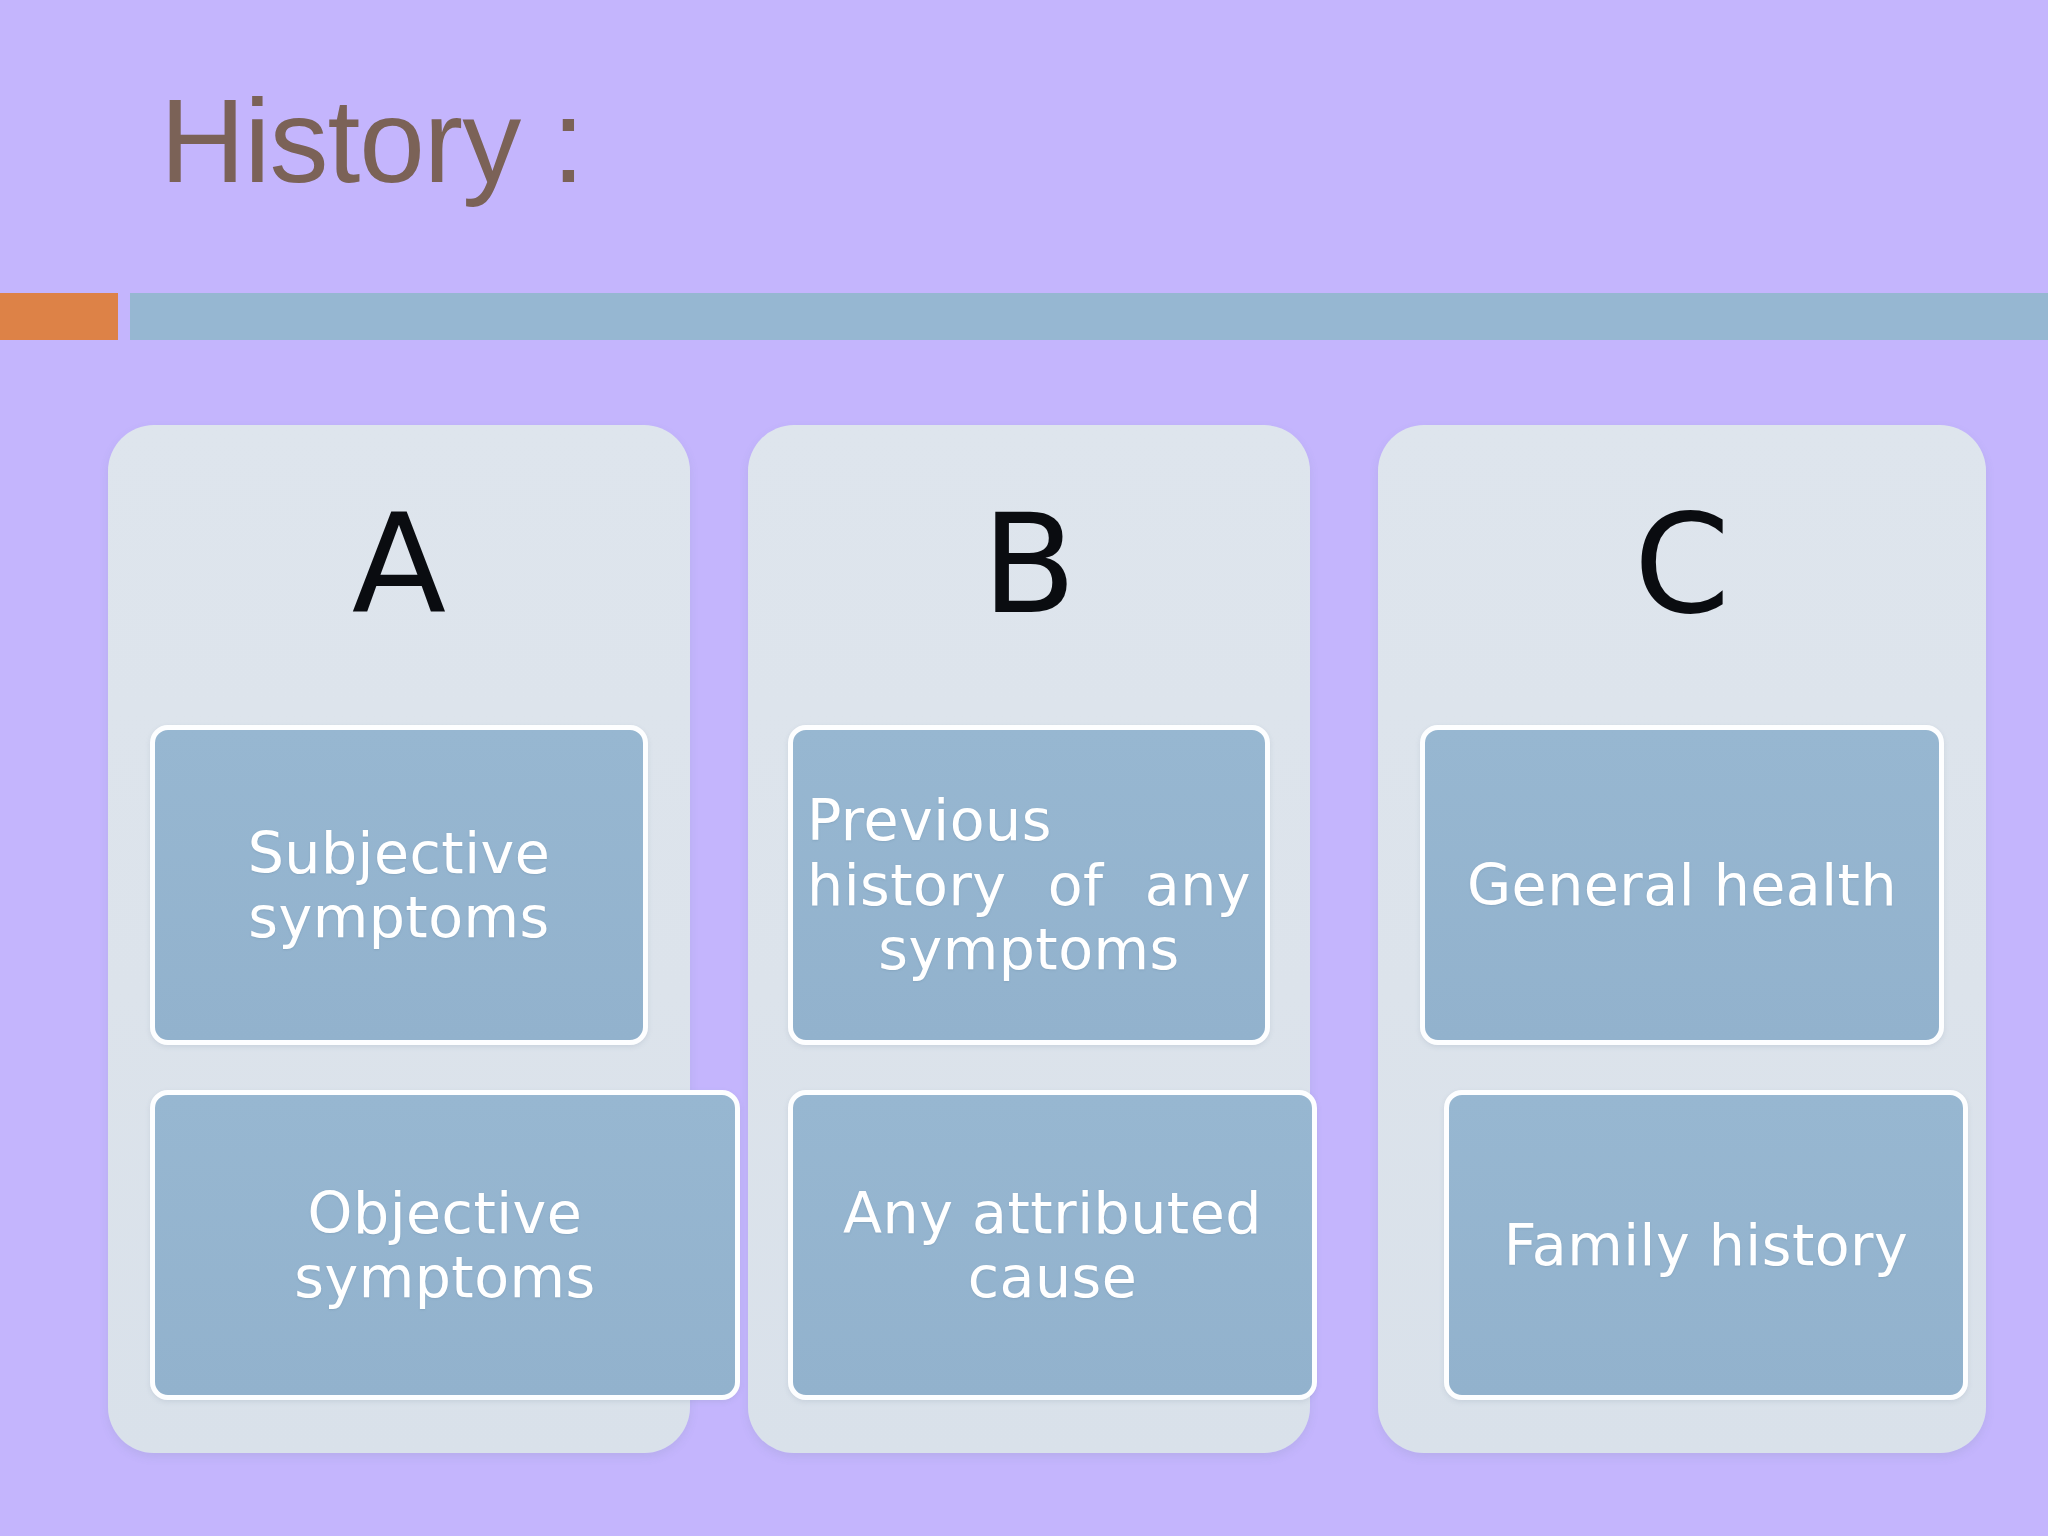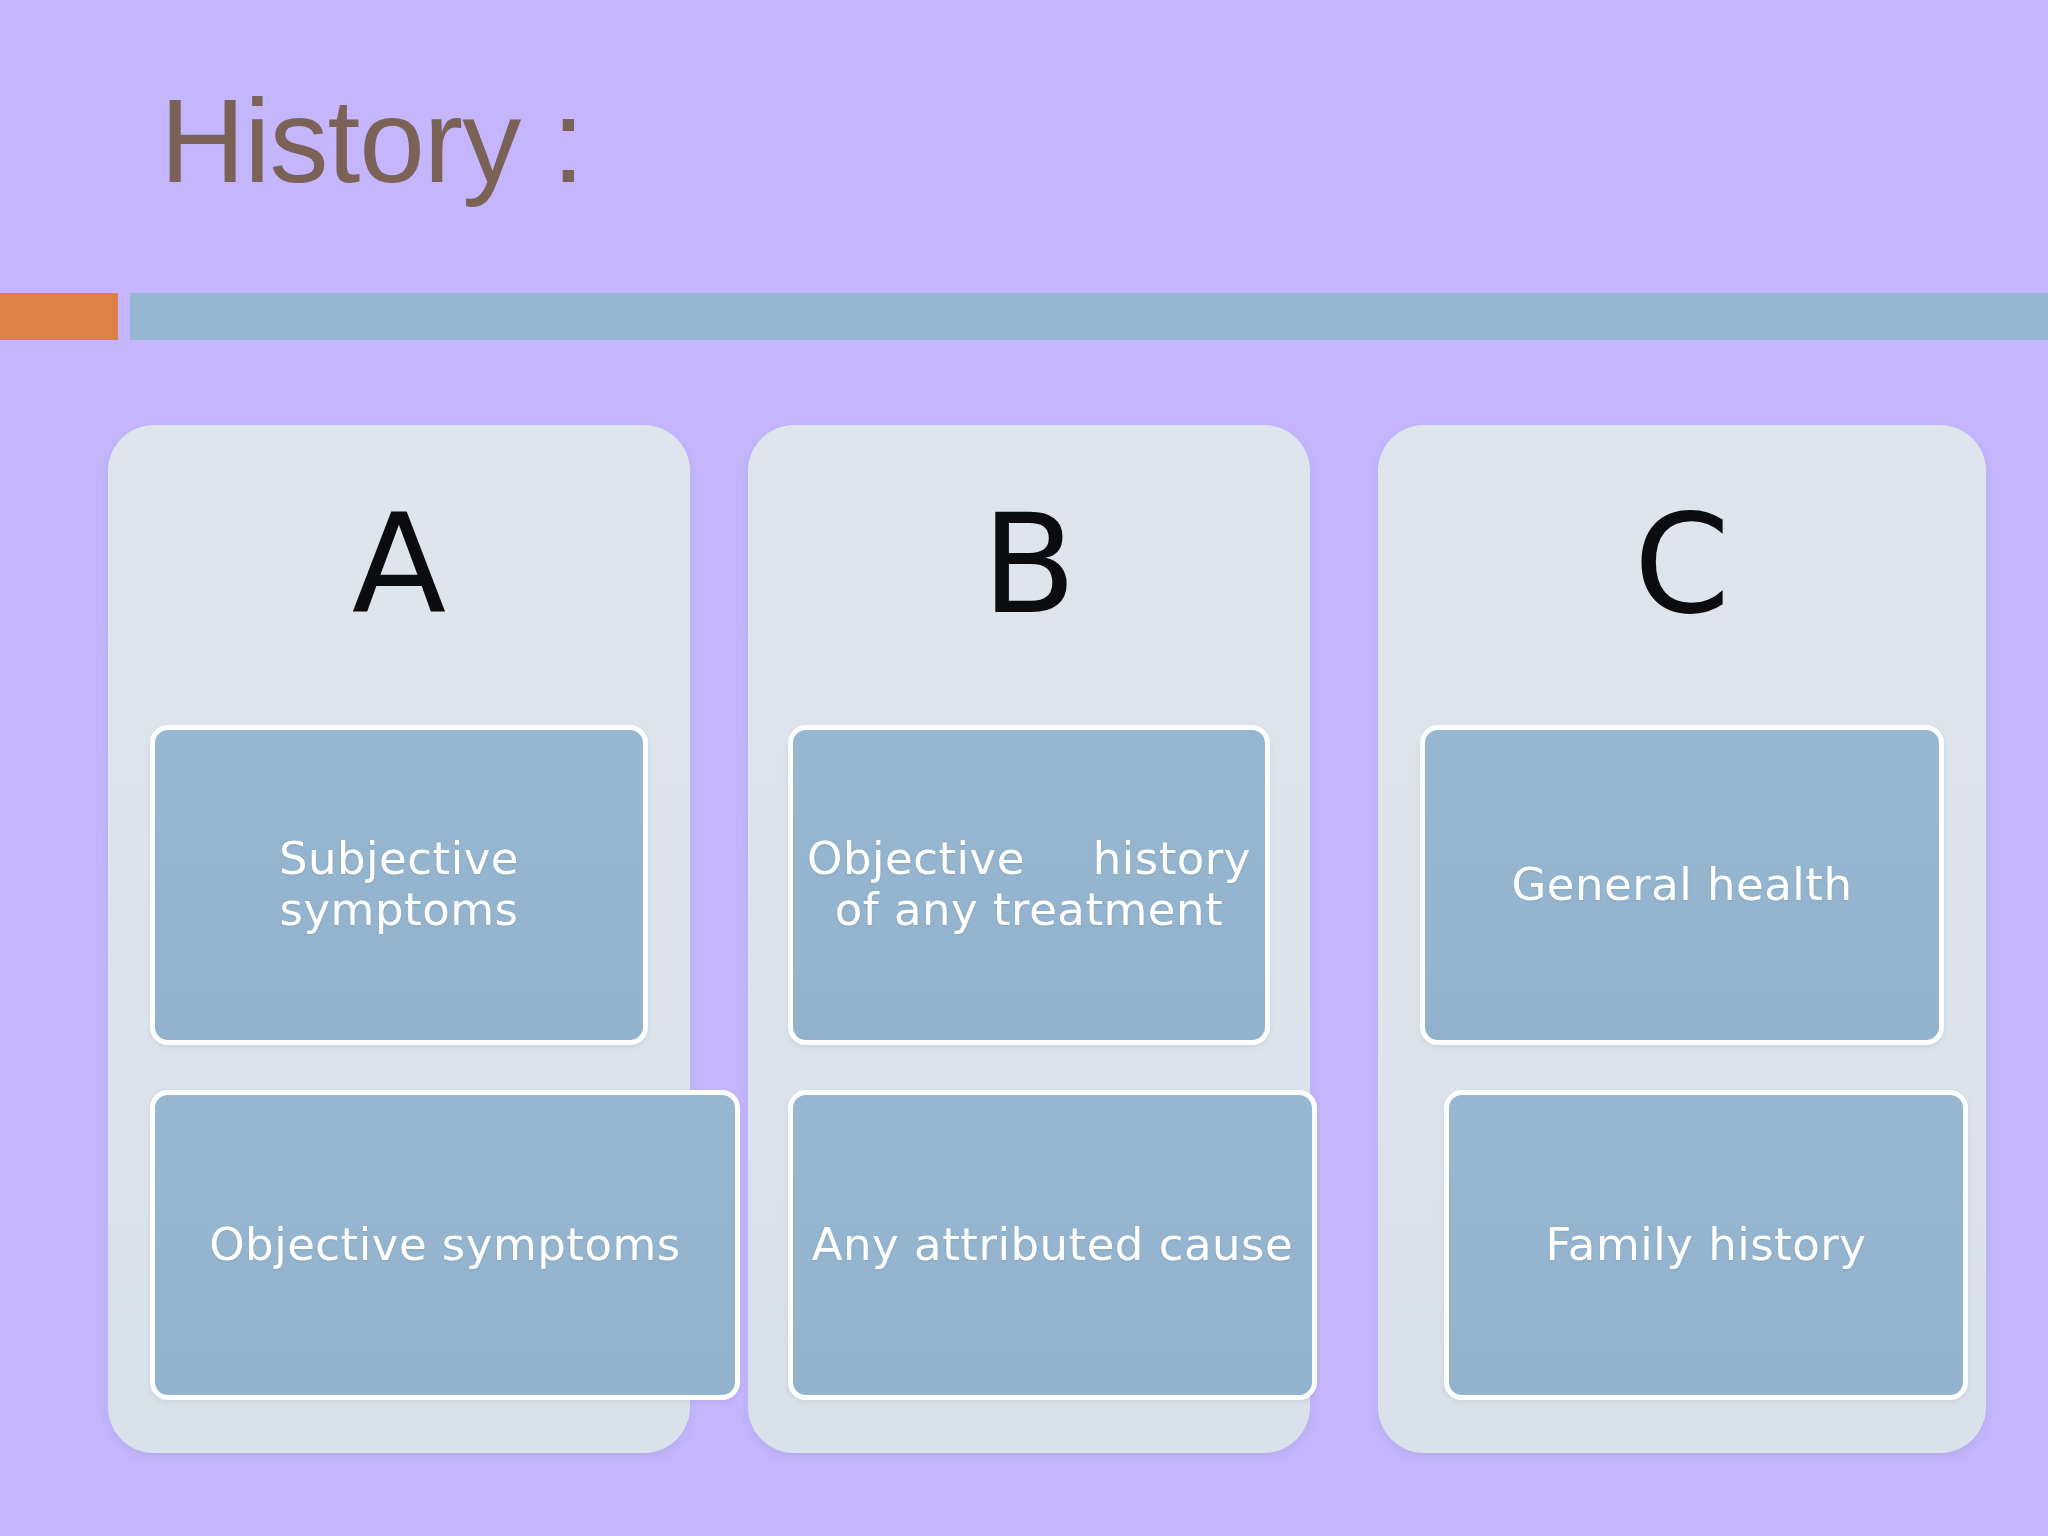--- a/index.html
+++ b/index.html
@@ -97,21 +97,21 @@
     border: 5px solid #fdfeff;
     border-radius: 18px;
     box-sizing: border-box;
     display: flex;
     align-items: center;
     justify-content: center;
     box-shadow: 0 2px 5px rgba(120,140,160,0.18);
   }
   .chip-text {
     font-family: "DejaVu Sans", sans-serif;
-    font-size: 45px;
+    font-size: 57px;
     line-height: 1.13;
     font-weight: 400;
     color: #ffffff;
     text-align: center;
     letter-spacing: 0.5px;
     padding: 0 14px;
     text-shadow: 0 1px 2px rgba(110,140,165,0.35);
   }
   .chip-text.justified {
     text-align: justify;
@@ -146,21 +146,21 @@
         <span class="chip-text">Subjective symptoms</span>
       </div>
       <div class="chip chip-2">
         <span class="chip-text">Objective symptoms</span>
       </div>
     </div>
 
     <div class="card card-b">
       <div class="card-letter">B</div>
       <div class="chip chip-1">
-        <span class="chip-text justified">Objective history of any treatment</span>
+        <span class="chip-text justified">Previous history of any symptoms</span>
       </div>
       <div class="chip chip-2">
         <span class="chip-text">Any attributed cause</span>
       </div>
     </div>
 
     <div class="card card-c">
       <div class="card-letter">C</div>
       <div class="chip chip-1">
         <span class="chip-text">General health</span>

